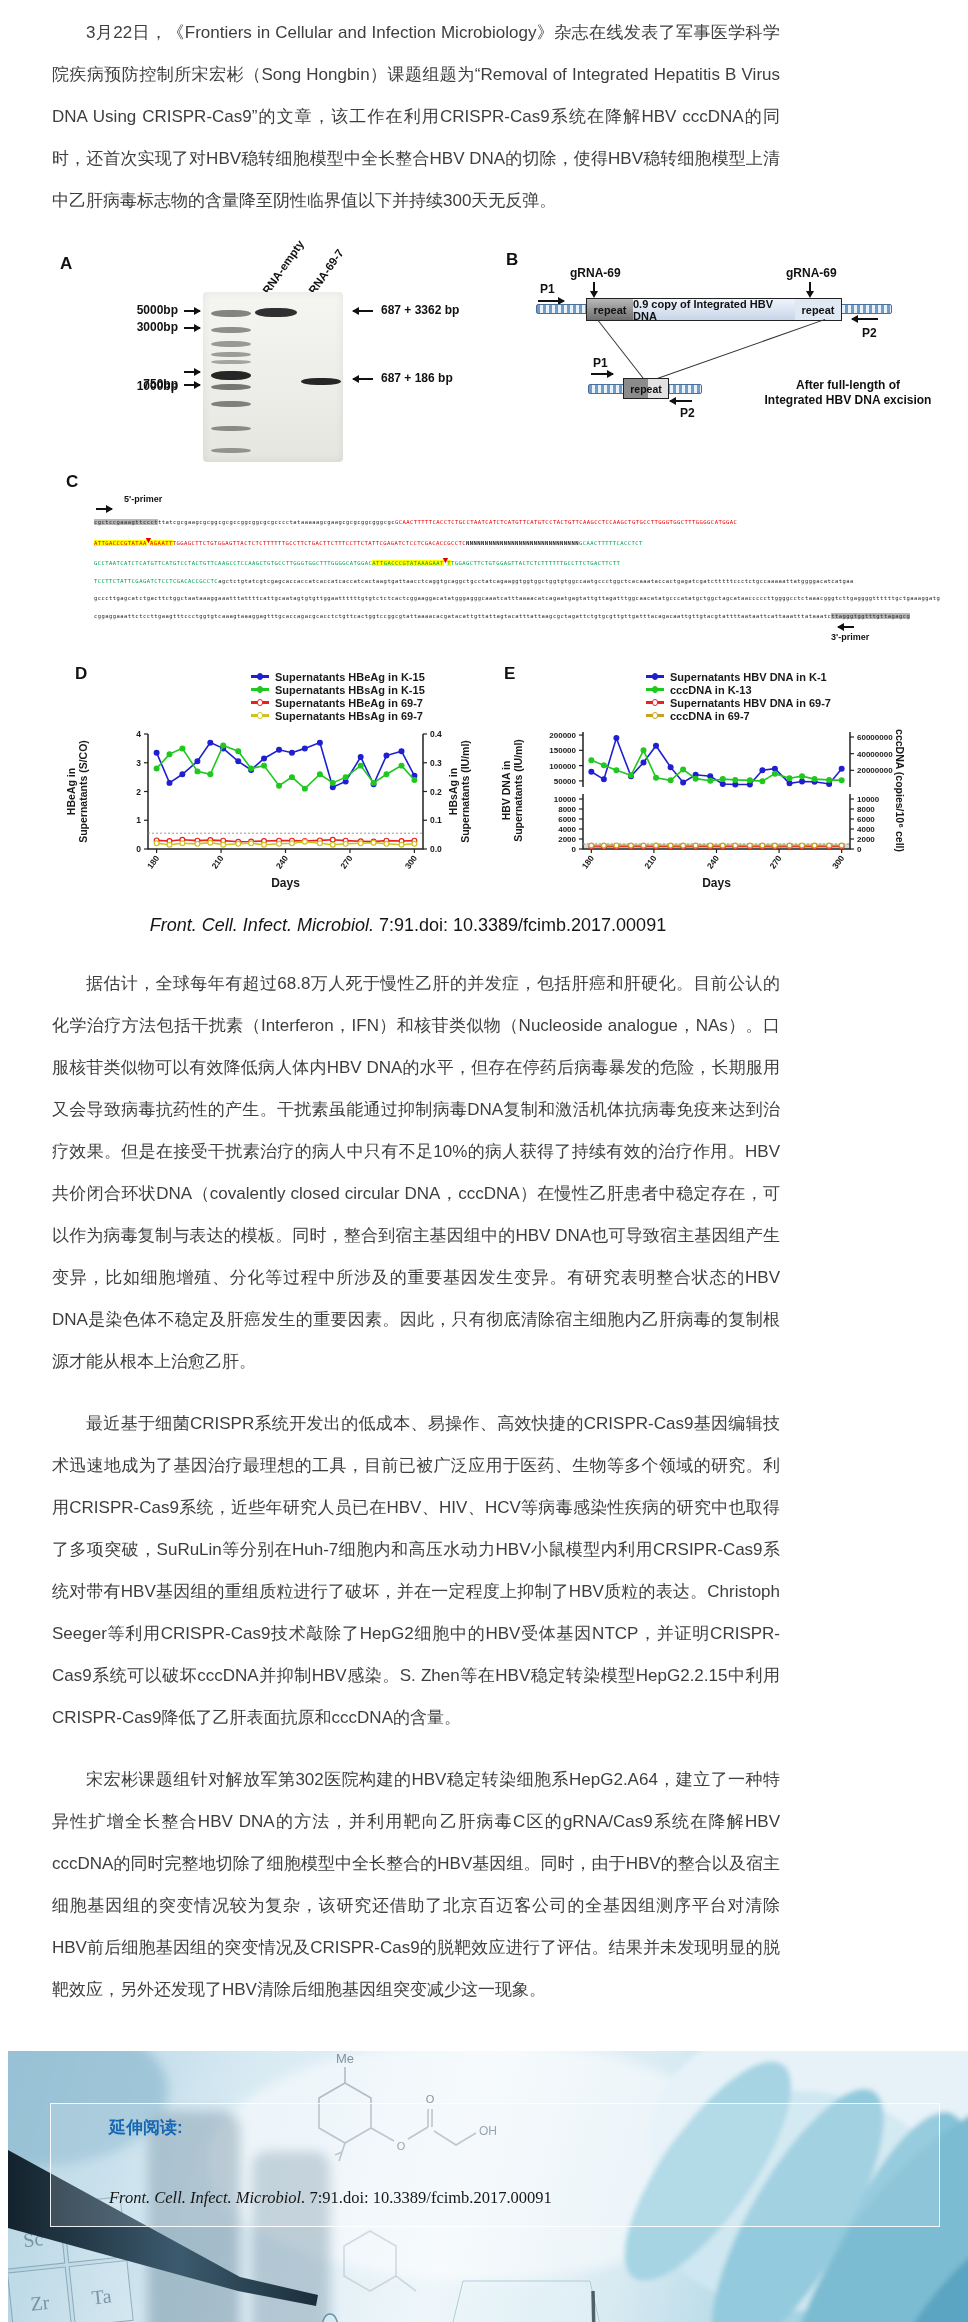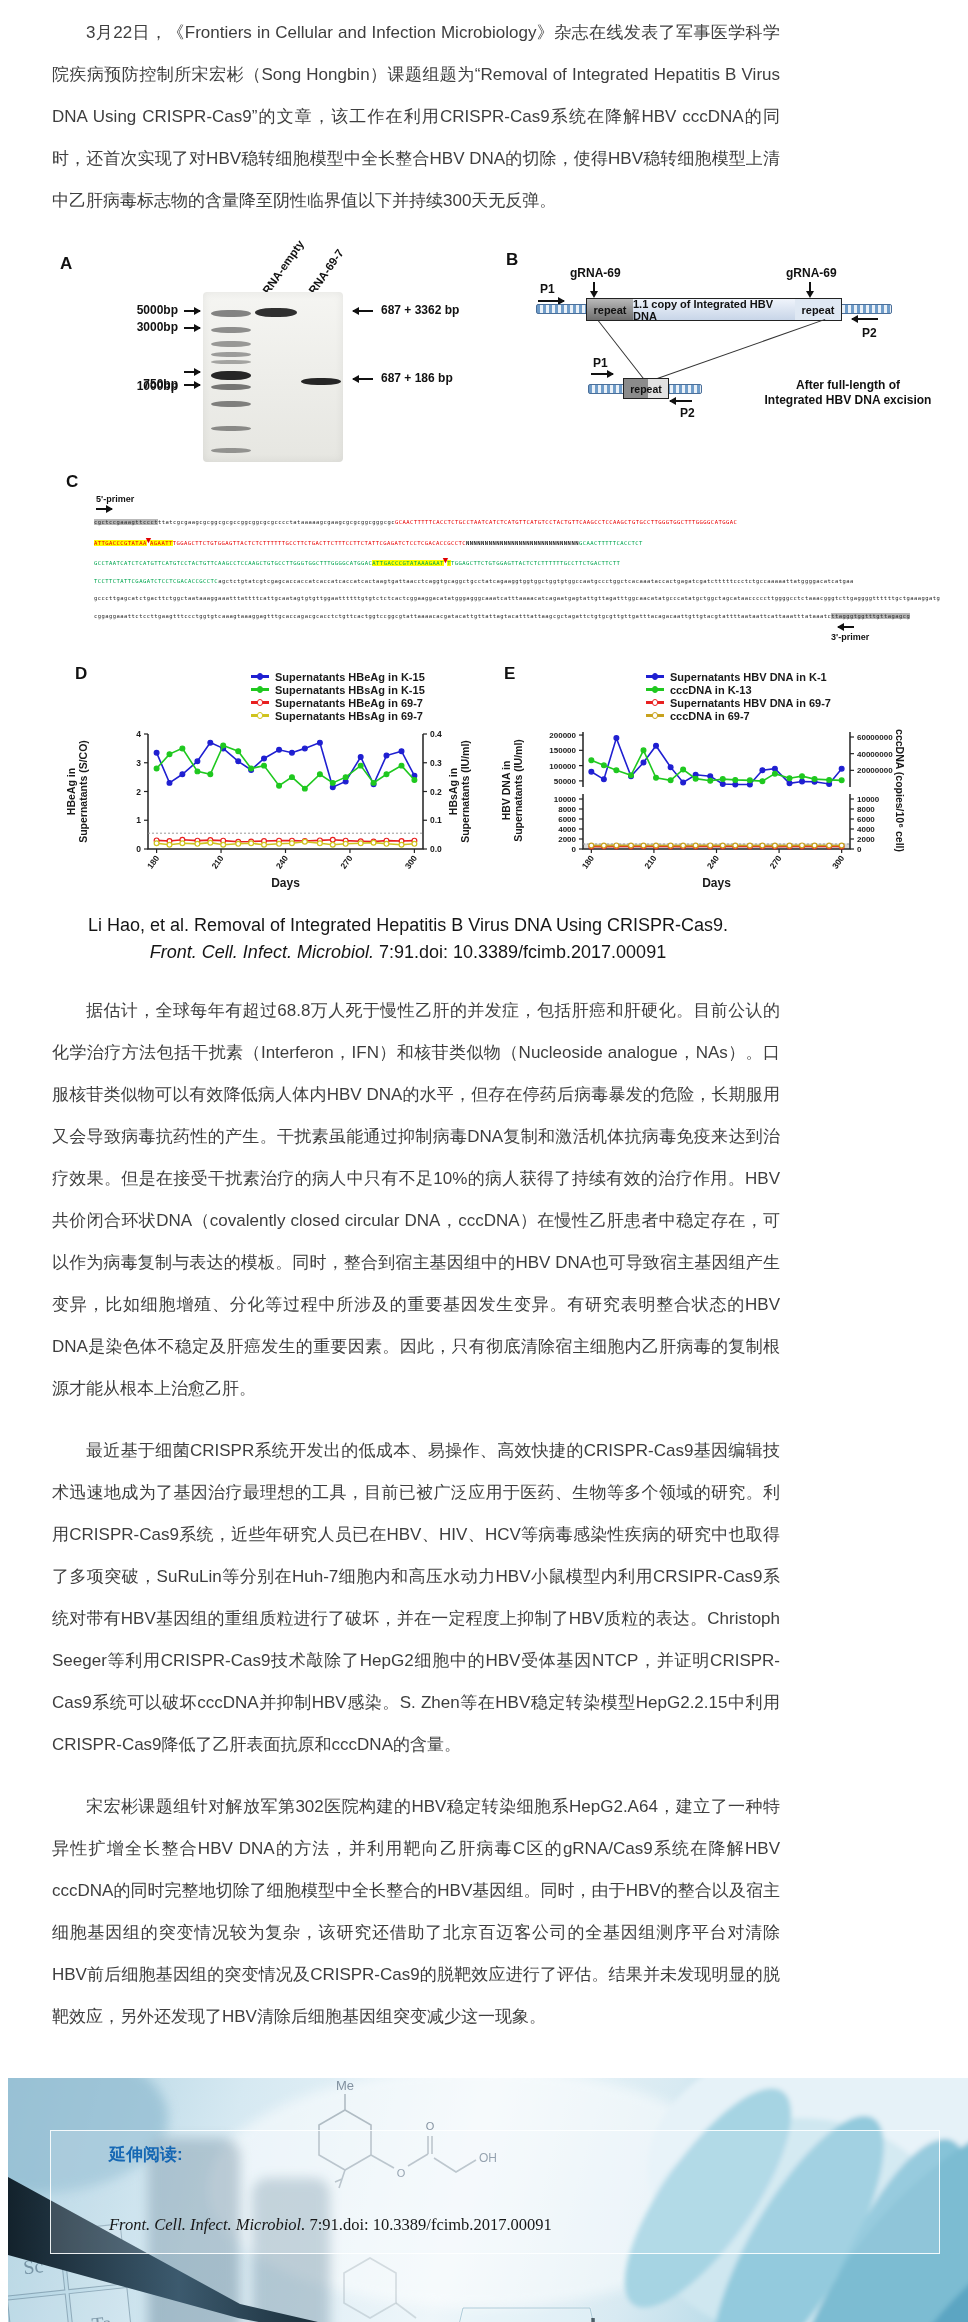--- a/index.html
+++ b/index.html
@@ -103,42 +103,42 @@
       <span class="blab" style="left:72px;top:24px;">gRNA-69</span>
       <span class="arD" style="left:95px;top:40px;height:14px;"></span>
       <span class="blab" style="left:288px;top:24px;">gRNA-69</span>
       <span class="arD" style="left:311px;top:40px;height:14px;"></span>
       <span class="blab" style="left:42px;top:40px;">P1</span>
       <span class="ar" style="left:40px;top:58px;width:26px;"></span>
       <div class="strip" style="left:38px;top:62px;width:52px;"></div>
       <div class="strip" style="left:340px;top:62px;width:52px;"></div>
       <div class="bbox" style="left:88px;top:56px;width:254px;">
         <div class="bcell brep-l">repeat</div>
-        <div class="bcell bmid">1.1 copy of Integrated HBV DNA</div>
+        <div class="bcell bmid">0.9 copy of Integrated HBV DNA</div>
         <div class="bcell brep-r">repeat</div>
       </div>
       <span class="ar arL" style="left:354px;top:76px;width:26px;"></span>
       <span class="blab" style="left:364px;top:84px;">P2</span>
       <div class="dline" style="left:100px;top:78px;width:78px;transform:rotate(52deg);"></div>
       <div class="dline" style="left:148px;top:140px;width:190px;transform:rotate(-19.4deg);"></div>
       <span class="blab" style="left:95px;top:114px;">P1</span>
       <span class="ar" style="left:93px;top:131px;width:22px;"></span>
       <div class="strip" style="left:90px;top:142px;width:112px;"></div>
       <div class="smbox" style="left:125px;top:136px;">repeat</div>
       <span class="ar arL" style="left:172px;top:158px;width:22px;"></span>
       <span class="blab" style="left:182px;top:164px;">P2</span>
       <div class="after-txt" style="left:232px;top:136px;width:236px;">
         <div>After full-length of</div>
         <div>Integrated HBV DNA excision</div>
       </div>
     </div>
 
     <div class="panel" style="left:40px;top:228px;width:928px;height:192px;">
       <span class="plabel" style="left:18px;top:2px;">C</span>
-      <span class="primer" style="left:32px;top:24px;padding-left:16px;">5'-primer</span>
+      <span class="primer" style="left:60px;top:24px;padding-left:16px;">5'-primer</span>
       <span class="ar" style="left:48px;top:38px;width:16px;height:1.5px;"></span>
       <div class="seq" id="seq">
           <div><span class="sq-lc hl-g">cgctccgaaagttccct</span><span class="sq-lc">ttatcgcgaagcgcggcgcgccggcggcgcgcccctataaaaagcgaagcgcgcggcgggcgc</span><span class="sq-red">GCAACTTTTTCACCTCTGCCTAATCATCTCATGTTCATGTCCTACTGTTCAAGCCTCCAAGCTGTGCCTTGGGTGGCTTTGGGGCATGGAC</span></div>
           <div><span class="sq-red hl-y">ATTGACCCGTATAA</span><span class="tri">▼</span><span class="sq-red hl-y">AGAATT</span><span class="sq-red">TGGAGCTTCTGTGGAGTTACTCTCTTTTTTGCCTTCTGACTTCTTTCCTTCTATTCGAGATCTCCTCGACACCGCCTC</span><span class="sq-n">NNNNNNNNNNNNNNNNNNNNNNNNNNNNNN</span><span class="sq-green">GCAACTTTTTCACCTCT</span></div>
           <div><span class="sq-green">GCCTAATCATCTCATGTTCATGTCCTACTGTTCAAGCCTCCAAGCTGTGCCTTGGGTGGCTTTGGGGCATGGAC</span><span class="sq-green hl-y">ATTGACCCGTATAAAGAAT</span><span class="tri">▼</span><span class="sq-green hl-y">T</span><span class="sq-green">TGGAGCTTCTGTGGAGTTACTCTCTTTTTTGCCTTCTGACTTCTT</span></div>
           <div><span class="sq-green">TCCTTCTATTCGAGATCTCCTCGACACCGCCTC</span><span class="sq-lc">agctctgtatcgtcgagcaccaccatcaccatcaccatcactaagtgattaacctcaggtgcaggctgcctatcagaaggtggtggctggtgtggccaatgccctggctcacaaataccactgagatcgatctttttccctctgccaaaaattatggggacatcatgaa</span></div>
           <div><span class="sq-lc">gcccttgagcatctgacttctggctaataaaggaaatttattttcattgcaatagtgtgttggaattttttgtgtctctcactcggaaggacatatgggagggcaaatcatttaaaacatcagaatgagtattgttagatttggcaacatatgcccatatgctggctagcataacccccttggggcctctaaacgggtcttgaggggttttttgctgaaaggatg</span></div>
           <div><span class="sq-lc">cggaggaaattctccttgaagtttccctggtgtcaaagtaaaggagtttgcaccagacgcacctctgttcactggtccggcgtattaaaacacgatacattgttattagtacatttattaagcgctagattctgtgcgttgttgatttacagacaattgttgtacgtattttaataattcattaaatttataaatc</span><span class="sq-lc hl-g">ttagggtggtttgttagagcg</span></div>
         </div>
       <span class="ar arL" style="left:790px;top:156px;width:16px;height:1.5px;"></span>
@@ -464,21 +464,20 @@
           <circle cx="345.65625" cy="117.45" r="2.4" fill="#fff" stroke="#c8a21e" stroke-width="1.2"></circle>
           <text x="220.5" y="159" font-size="12" text-anchor="middle" font-weight="bold" fill="#1a1a1a">Days</text>
           <text x="0" y="0" font-size="10.5" text-anchor="middle" font-weight="bold" fill="#1a1a1a" transform="translate(14 62.5) rotate(-90)">HBV DNA in</text>
           <text x="0" y="0" font-size="10.5" text-anchor="middle" font-weight="bold" fill="#1a1a1a" transform="translate(26 62.5) rotate(-90)">Supernatants (IU/ml)</text>
           <text x="0" y="0" font-size="10.5" text-anchor="middle" font-weight="bold" fill="#1a1a1a" transform="translate(400 62.5) rotate(90)">cccDNA (copies/10⁶ cell)</text>
         </svg>
     </div>
   </div>
 
   <div class="caption">
-    <div>Li Hao, et al. Removal of Integrated Hepatitis B Virus DNA Using CRISPR-Cas9.</div>
     <div><i>Front. Cell. Infect. Microbiol.</i><span> 7:91.doi: 10.3389/fcimb.2017.00091</span></div>
   </div>
 
   <p class="para">据估计，全球每年有超过68.8万人死于慢性乙肝的并发症，包括肝癌和肝硬化。目前公认的化学治疗方法包括干扰素（Interferon，IFN）和核苷类似物（Nucleoside analogue，NAs）。口服核苷类似物可以有效降低病人体内HBV DNA的水平，但存在停药后病毒暴发的危险，长期服用又会导致病毒抗药性的产生。干扰素虽能通过抑制病毒DNA复制和激活机体抗病毒免疫来达到治疗效果。但是在接受干扰素治疗的病人中只有不足10%的病人获得了持续有效的治疗作用。HBV共价闭合环状DNA（covalently closed circular DNA，cccDNA）在慢性乙肝患者中稳定存在，可以作为病毒复制与表达的模板。同时，整合到宿主基因组中的HBV DNA也可导致宿主基因组产生变异，比如细胞增殖、分化等过程中所涉及的重要基因发生变异。有研究表明整合状态的HBV DNA是染色体不稳定及肝癌发生的重要因素。因此，只有彻底清除宿主细胞内乙肝病毒的复制根源才能从根本上治愈乙肝。</p>
   <p class="para">最近基于细菌CRISPR系统开发出的低成本、易操作、高效快捷的CRISPR-Cas9基因编辑技术迅速地成为了基因治疗最理想的工具，目前已被广泛应用于医药、生物等多个领域的研究。利用CRISPR-Cas9系统，近些年研究人员已在HBV、HIV、HCV等病毒感染性疾病的研究中也取得了多项突破，SuRuLin等分别在Huh-7细胞内和高压水动力HBV小鼠模型内利用CRSIPR-Cas9系统对带有HBV基因组的重组质粒进行了破坏，并在一定程度上抑制了HBV质粒的表达。Christoph Seeger等利用CRISPR-Cas9技术敲除了HepG2细胞中的HBV受体基因NTCP，并证明CRISPR-Cas9系统可以破坏cccDNA并抑制HBV感染。S. Zhen等在HBV稳定转染模型HepG2.2.15中利用CRISPR-Cas9降低了乙肝表面抗原和cccDNA的含量。</p>
   <p class="para">宋宏彬课题组针对解放军第302医院构建的HBV稳定转染细胞系HepG2.A64，建立了一种特异性扩增全长整合HBV DNA的方法，并利用靶向乙肝病毒C区的gRNA/Cas9系统在降解HBV cccDNA的同时完整地切除了细胞模型中全长整合的HBV基因组。同时，由于HBV的整合以及宿主细胞基因组的突变情况较为复杂，该研究还借助了北京百迈客公司的全基因组测序平台对清除HBV前后细胞基因组的突变情况及CRISPR-Cas9的脱靶效应进行了评估。结果并未发现明显的脱靶效应，另外还发现了HBV清除后细胞基因组突变减少这一现象。</p>
 
   <div class="banner">
     <svg width="968" height="429" viewBox="0 0 968 429">
       <defs>

